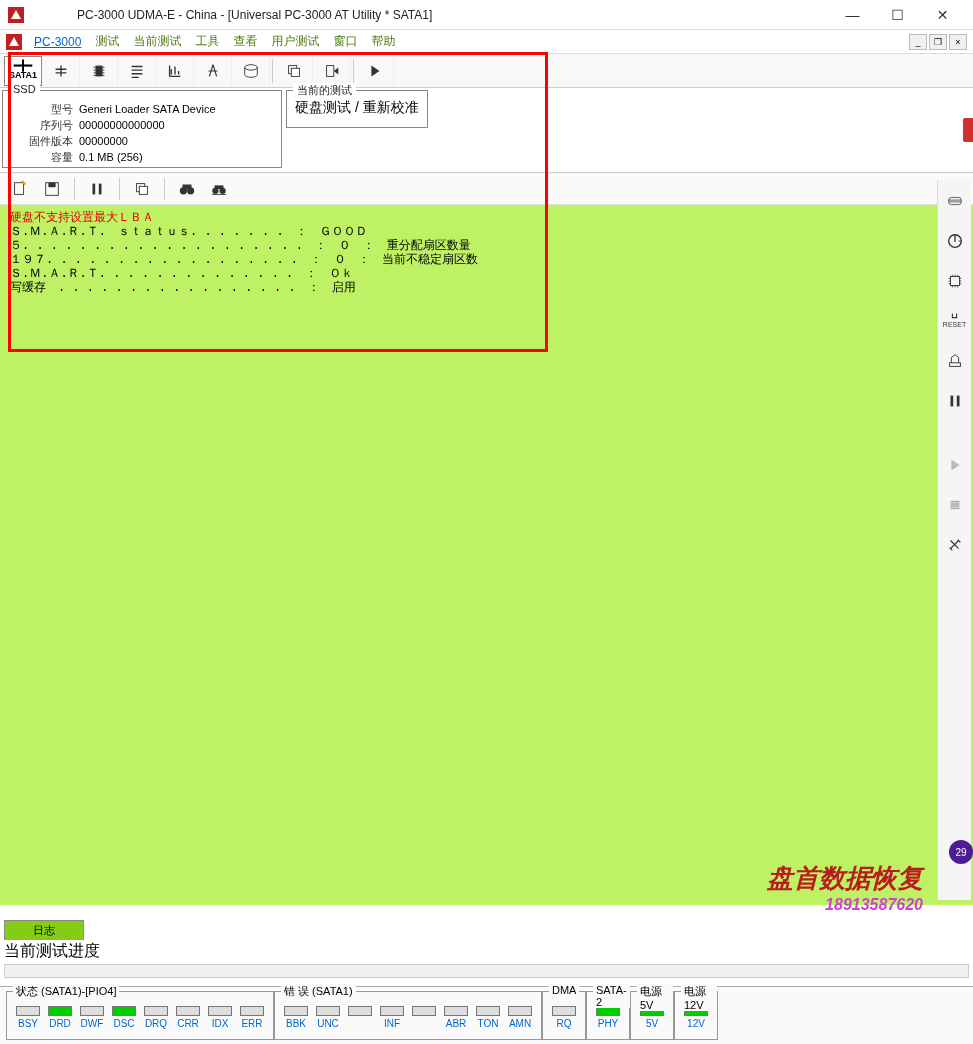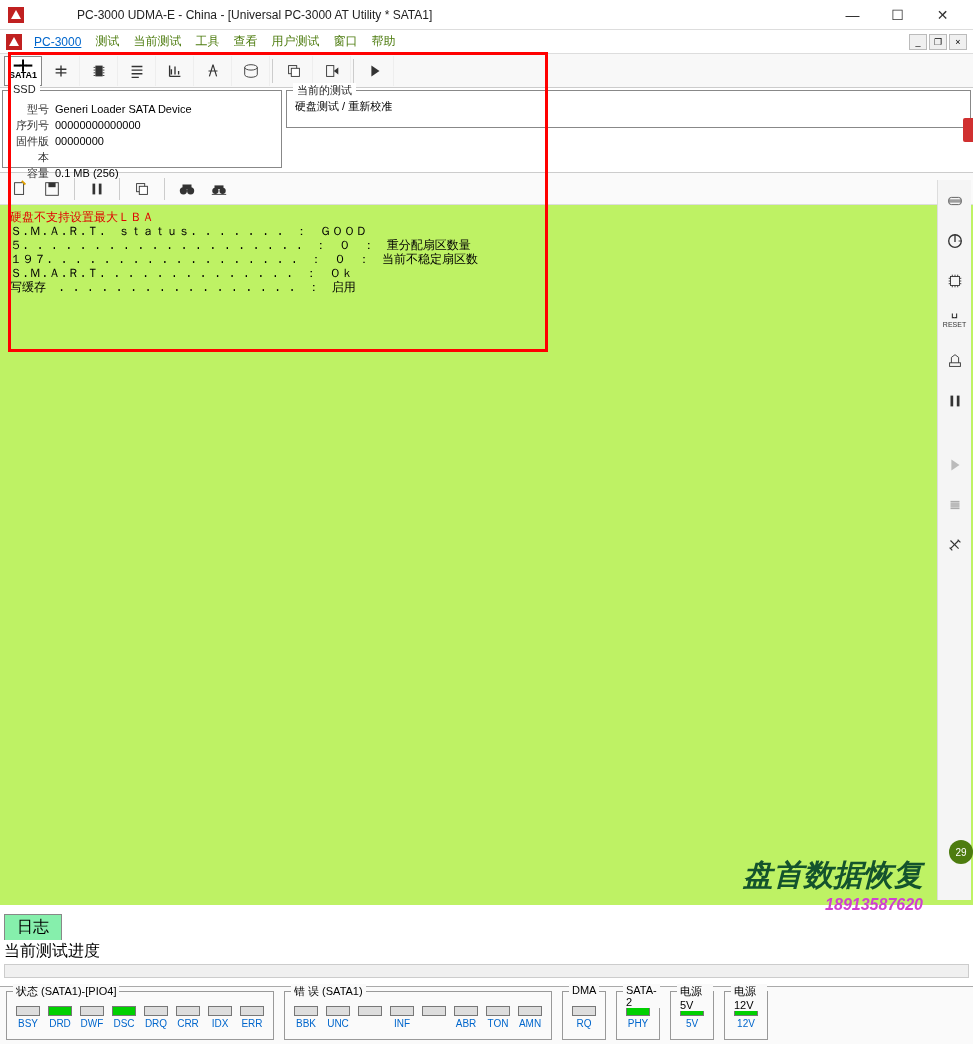--- a/index.html
+++ b/index.html
@@ -20,52 +20,52 @@
 .toolbar { height: 34px; display: flex; align-items: center; padding: 2px 4px; border-bottom: 1px solid #ccc; background: #f8f8f8; }
 .toolbar .tb-btn { width: 38px; height: 30px; display: flex; align-items: center; justify-content: center; cursor: pointer; border-right: 1px solid #eee; }
 .toolbar .tb-btn.first { border: 1px solid #888; background: #fff; font-size: 9px; font-weight: bold; flex-direction: column; line-height: 1; }
 .toolbar .tb-sep { width: 1px; height: 24px; background: #ccc; margin: 0 2px; }
 
 .info-row { display: flex; border-bottom: 1px solid #ccc; height: 85px; justify-content: space-between; }
 .info-panel { border: 1px solid #888; margin: 2px; background: #fff; position: relative; }
 .info-panel .panel-title { position: absolute; top: -8px; left: 6px; background: #fff; padding: 0 4px; font-size: 11px; color: #222; }
 .info-panel.ssd { width: 280px; height: 78px; padding: 10px 6px 4px 6px; }
 .info-panel.ssd .row { display: flex; font-size: 11px; line-height: 16px; }
-.info-panel.ssd .lbl { width: 46px; text-align: right; padding-right: 6px; color: #333; }
+.info-panel.ssd .lbl { width: 70px; text-align: right; padding-right: 6px; color: #333; }
 .info-panel.ssd .val { color: #000; }
 .info-panel.ssd .expand { position: absolute; left: -10px; top: 10px; width: 10px; height: 10px; font-size: 9px; color: #555; }
-.right-panels { flex: 1; display: flex; flex-direction: column; }
+.right-panels { flex: 1; display: flex; flex-direction: row; }
 .info-panel.current { height: 38px; padding: 8px 8px 2px 8px; margin-bottom: 1px; }
-.info-panel.current .val { font-size: 11px; }
+.info-panel.current .val { font-size: 14px; }
 .info-panel.op { height: 36px; padding: 8px 8px 2px 8px; }
 .info-panel.op .dd { font-size: 11px; color: #555; }
 
 .toolbar2 { height: 32px; display: flex; align-items: center; padding: 2px 6px; gap: 4px; background: #fafafa; border-bottom: 1px solid #ddd; }
 .toolbar2 .tb2-btn { width: 28px; height: 26px; display: flex; align-items: center; justify-content: center; cursor: pointer; color: #333; }
 .toolbar2 .tb2-sep { width: 1px; height: 22px; background: #ccc; margin: 0 4px; }
 
 .log-area { font-family: "Consolas","Courier New",monospace; font-size: 12px; padding: 6px 10px; line-height: 14px; white-space: pre; height: 700px; overflow: hidden; background: #bef264; }
 .log-area .err { color: #e00000; }
 
 .right-toolbar { position: absolute; right: 2px; top: 180px; width: 34px; display: flex; flex-direction: column; gap: 14px; align-items: center; border-left: 1px solid #ddd; padding-top: 8px; background: #f5f5f5; height: 720px; }
 .right-toolbar .rt-btn { width: 26px; height: 26px; display: flex; align-items: center; justify-content: center; cursor: pointer; font-size: 13px; color: #333; }
 
 .watermark { position: absolute; right: 50px; bottom: 130px; text-align: right; }
-.watermark .wm1 { font-size: 30px; color: #14532d; font-style: italic; font-weight: bold; }
+.watermark .wm1 { font-size: 26px; color: #b91c1c; font-style: italic; font-weight: bold; }
 .watermark .wm2 { font-size: 16px; color: #d040d0; font-style: italic; font-weight: bold; }
 
-.badge { position: absolute; right: 0; top: 840px; width: 24px; height: 24px; background: #4d7c0f; border-radius: 50%; color: #fff; font-size: 10px; display: flex; align-items: center; justify-content: center; }
+.badge { position: absolute; right: 0; top: 840px; width: 24px; height: 24px; background: #4c1d95; border-radius: 50%; color: #fff; font-size: 10px; display: flex; align-items: center; justify-content: center; }
 
 .tabs-row { position: absolute; bottom: 104px; left: 4px; display: flex; }
-.tab { border: 1px solid #888; border-bottom: none; padding: 2px 12px; font-size: 16px; background: #86efac; }
+.tab { border: 1px solid #888; border-bottom: none; padding: 2px 28px; font-size: 11px; background: #84cc16; }
 
 .progress-label { position: absolute; bottom: 82px; left: 4px; font-size: 16px; }
 .progress-bar { position: absolute; bottom: 66px; left: 4px; right: 4px; height: 14px; border: 1px solid #ccc; background: #f0f0f0; }
 
-.status-row { position: absolute; bottom: 0; left: 0; right: 0; height: 58px; display: flex; padding: 4px 6px; gap: 10px; border-top: 1px solid #aaa; background: #fafafa; }
+.status-row { position: absolute; bottom: 0; left: 0; right: 0; height: 58px; display: flex; padding: 4px 6px; border-top: 1px solid #aaa; background: #fafafa; }
 .status-group { border: 1px solid #999; padding: 14px 6px 2px 6px; position: relative; display: flex; gap: 2px; }
 .status-group .grp-title { position: absolute; top: -8px; left: 6px; background: #fafafa; padding: 0 3px; font-size: 11px; }
 .led-cell { width: 30px; display: flex; flex-direction: column; align-items: center; gap: 2px; }
 .led { width: 24px; height: 10px; border: 1px solid #777; background: #ddd; }
 .led.on { background: #00d000; }
 .led-lbl { font-size: 10px; color: #0066cc; }
 
 .red-box { position: absolute; border: 3px solid #ff0000; pointer-events: none; }
 .red-ann { position: absolute; right: 0px; top: 118px; width: 10px; height: 24px; background: #d03030; border-radius: 2px 0 0 2px; }
 

